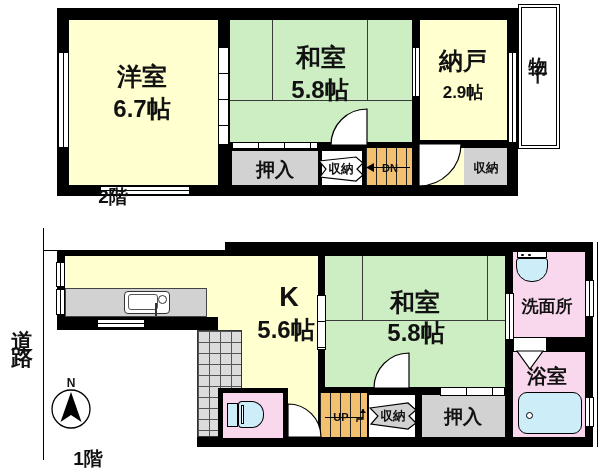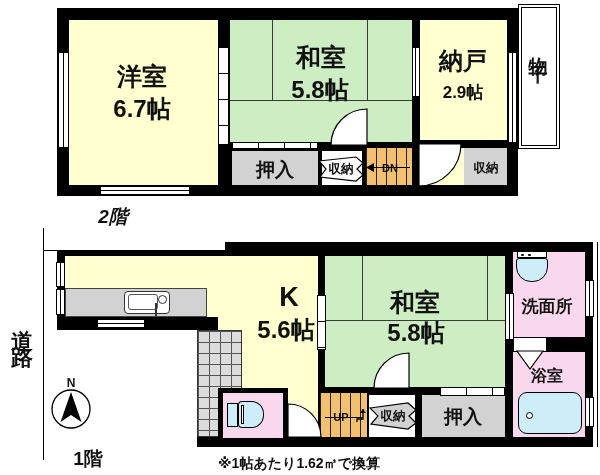--- a/index.html
+++ b/index.html
@@ -107,21 +107,21 @@
     <div class="win win-v" style="left:412px;top:47px;width:8px;height:50px;"></div>
     <div class="win win-v" style="left:508px;top:52px;width:9px;height:91px;"></div>
 
     <svg class="doorsvg" style="left:329px;top:105px;" width="40" height="40">
       <path d="M38 40 L38 4 A36 36 0 0 0 2 40 Z" fill="#fff" stroke="#000" stroke-width="1.2"></path>
       </svg>
     <svg class="doorsvg" style="left:416px;top:144px;" width="46" height="45">
       <path d="M3 0 L3 42 A42 42 0 0 0 45 0 Z" fill="#fff" stroke="#000" stroke-width="1.2"></path>
       </svg>
 
-    <span class="lbl" style="left:113px;top:216px;font-size:19px;font-style:italic;">2階</span>
+    <span class="lbl" style="left:113px;top:196px;font-size:19px;">2階</span>
   </div>
 
   <div>
     <div class="wallblock" style="left:57px;top:242px;width:536px;height:205px;"></div>
     <div class="white abs" style="left:57px;top:242px;width:168px;height:8px;"></div>
 
     <div class="room yellow" style="left:65px;top:256px;width:253px;height:181px;"></div>
     <span class="lbl" style="left:289px;top:297px;font-size:27px;">K</span>
     <span class="lbl" style="left:286px;top:330px;font-size:24px;">5.6帖</span>
 
@@ -155,21 +155,21 @@
       <div class="fixture" style="left:12px;top:2.5px;width:2.5px;height:2.5px;background:#000;border-radius:50%;"></div>
       <div class="fixture" style="left:0;top:7px;width:32px;height:24px;background:var(--fixture-blue,#cdeef8);border:1.3px solid #000;border-radius:3px 3px 15px 15px;"></div>
     </div>
 
     <div class="abs" style="left:513px;top:337px;width:34px;height:15px;background:#fff;border:1px solid #000;box-sizing:border-box;z-index:6;"></div>
     <svg class="doorsvg" style="left:513px;top:351px;z-index:6;" width="34" height="20">
       <polygon points="4,0 30,0 17,18" fill="#fff" stroke="#000" stroke-width="1.2"></polygon>
       </svg>
 
     <div class="room pink" style="left:513px;top:352px;width:72px;height:85px;"></div>
-    <span class="lbl" style="left:547px;top:376px;font-size:16px;">浴室</span>
+    <span class="lbl" style="left:547px;top:376px;font-size:20px;">浴室</span>
     <div class="fixture" style="left:518px;top:392px;width:64px;height:42px;background:var(--fixture-blue,#cdeef8);border:1.5px solid #000;border-radius:9px;">
       <div class="fixture" style="left:7px;top:19px;width:7px;height:7px;background:#fff;border:1px solid #000;border-radius:50%;"></div>
     </div>
 
     <div class="wallblock" style="left:218px;top:388px;width:70px;height:55px;z-index:5;">
       <div class="abs pink" style="left:5px;top:5px;width:60px;height:45px;"></div>
       <div class="fixture" style="left:9px;top:13px;width:40px;height:28px;">
         <div class="fixture" style="left:0;top:2px;width:11px;height:24px;background:var(--fixture-blue,#cdeef8);border:1.3px solid #000;"></div>
         <div class="fixture" style="left:11px;top:0;width:26px;height:27px;background:var(--fixture-blue,#cdeef8);border:1.3px solid #000;border-radius:4px 12px 12px 4px / 4px 13px 13px 4px;"></div>
         <div class="fixture" style="left:14px;top:4px;width:3px;height:19px;background:#fff;border:1px solid #000;"></div>
@@ -221,15 +221,14 @@
   <span class="vlabel" style="left:11px;top:312px;font-size:22px;letter-spacing:16px;z-index:6;">道路</span>
 
   <div class="abs" style="left:49px;top:377px;width:44px;height:56px;z-index:6;">
     <span class="lbl" style="left:22px;top:6px;font-size:12px;">N</span>
     <svg class="abs" style="left:2px;top:11px;" width="40" height="42">
       <circle cx="20" cy="21" r="19" fill="none" stroke="#000" stroke-width="1.3"></circle>
       <polygon points="20,4 30.5,34 20,27 9.5,34" fill="#000"></polygon>
     </svg>
   </div>
 
-  <span class="abs" style="left:218px;top:455px;font-size:14px;font-weight:bold;white-space:nowrap;">※1帖あたり1.62㎡で換算</span>
 
 </div>
 
 </body></html>

